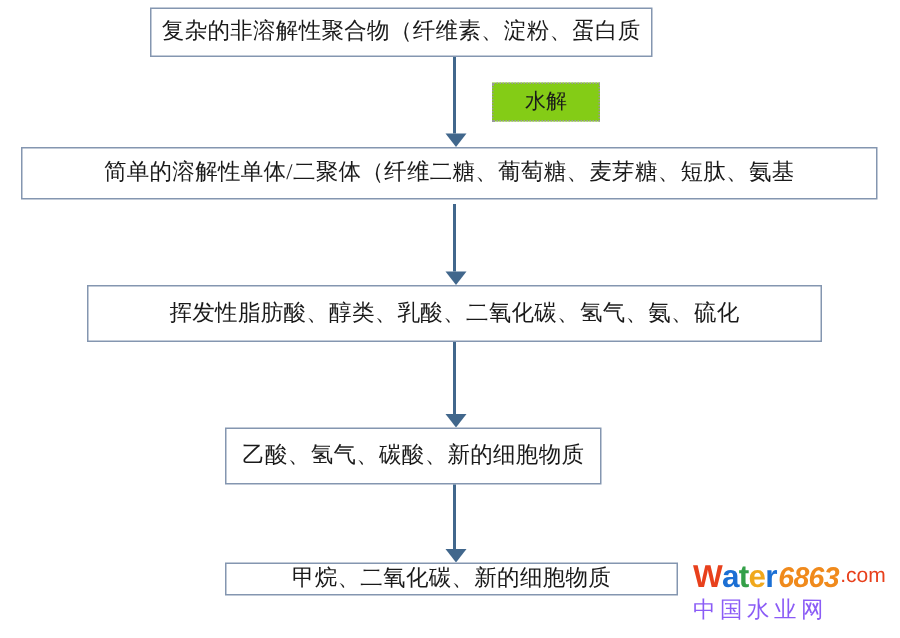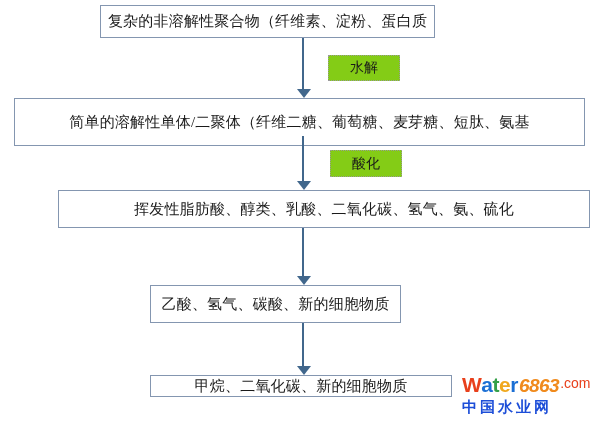--- a/index.html
+++ b/index.html
@@ -37,22 +37,22 @@
     letter-spacing: 0.2px;
     white-space: nowrap;
     overflow: hidden;
   }
   .proc-box .txt {
     display: block;
     line-height: 1.1;
   }
 
   #box-1 { left: 100px; top: 5px;   width: 335px; height: 33px; }
-  #box-2 { left: 14px;  top: 98px;  width: 571px; height: 48px; }
-  #box-3 { left: 58px;  top: 190px; width: 532px; height: 38px; }
+  #box-2 { left: 14px;  top: 98px;  width: 571px; height: 35px; }
+  #box-3 { left: 58px;  top: 190px; width: 490px; height: 38px; }
   #box-4 { left: 150px; top: 285px; width: 251px; height: 38px; }
   #box-5 { left: 150px; top: 375px; width: 302px; height: 22px; }
 
   
   .connector {
     position: absolute;
     left: 297px;
     width: 14px;
   }
   .connector .shaft {
@@ -144,22 +144,22 @@
     font-size: 14px;
     color: #e8401c;
     margin-left: 1px;
     align-self: flex-end;
     position: relative;
     top: -2px;
   }
   #wm-bottom {
     margin-top: 1px;
     font-size: 15px;
-    font-weight: bold;
-    color: #1d4ed8;
+    font-weight: normal;
+    color: #8b5cf6;
     letter-spacing: 3px;
     line-height: 20px;
   }
 </style>
 </head>
 <body>
 
 <div id="flowchart">
 
   <div class="proc-box" id="box-1">
@@ -174,23 +174,20 @@
     <span>水解</span>
   </div>
 
   <div class="proc-box" id="box-2">
     <span class="txt">简单的溶解性单体/二聚体（纤维二糖、葡萄糖、麦芽糖、短肽、氨基</span>
   </div>
 
   <div class="connector" id="conn-2">
     <div class="shaft"></div>
     <div class="head"></div>
-  </div>
-  <div class="step-label" id="label-2">
-    <span>酸化</span>
   </div>
 
   <div class="proc-box" id="box-3">
     <span class="txt">挥发性脂肪酸、醇类、乳酸、二氧化碳、氢气、氨、硫化</span>
   </div>
 
   <div class="connector" id="conn-3">
     <div class="shaft"></div>
     <div class="head"></div>
   </div>

